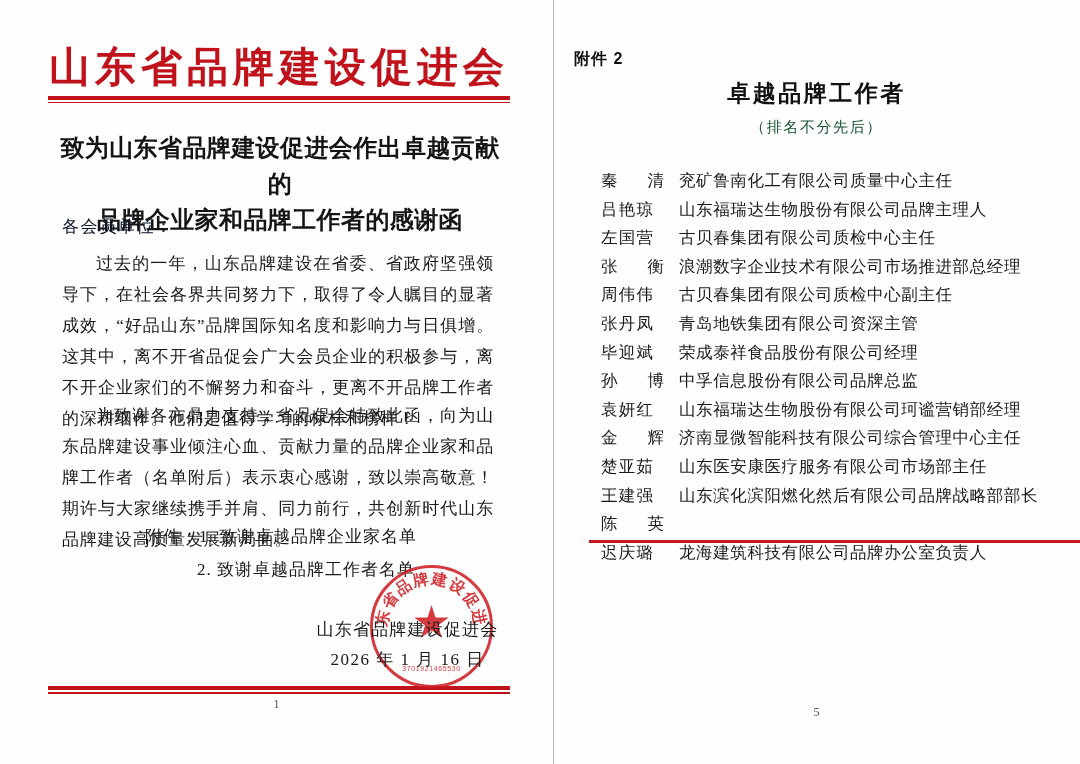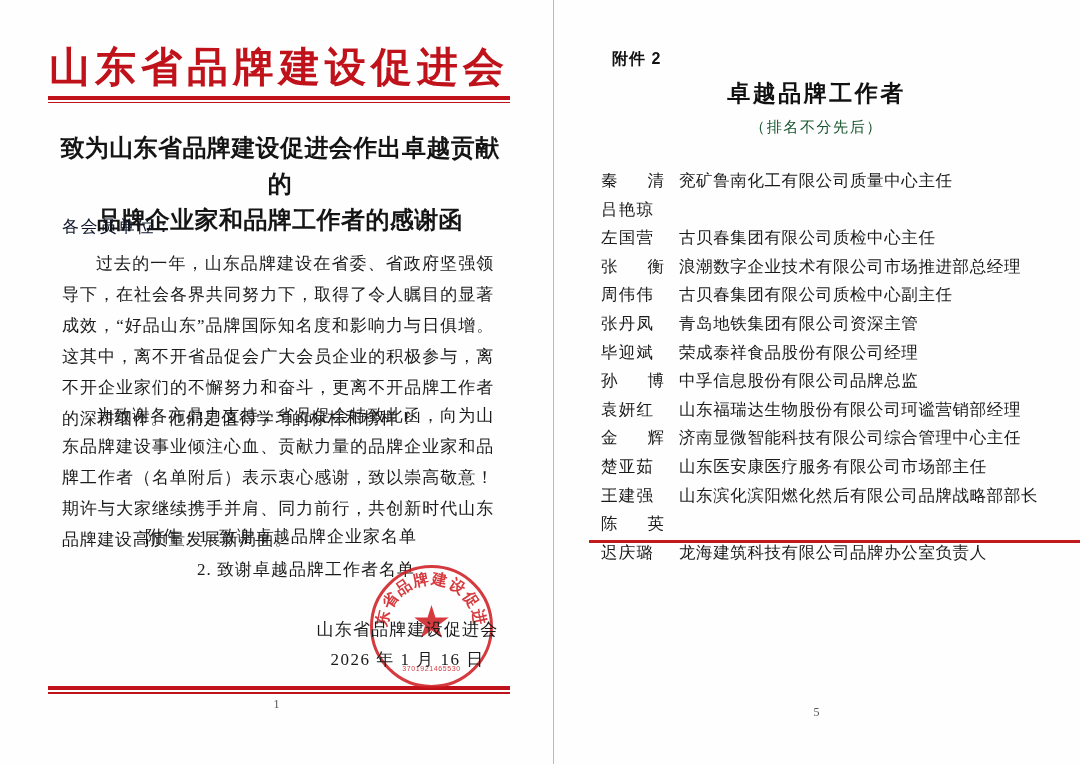--- a/index.html
+++ b/index.html
@@ -205,21 +205,20 @@
 
   .attach-label {
     position: absolute;
     left: 21px;
     top: 49px;
     font-family: "Liberation Sans", "DejaVu Sans", sans-serif;
     font-size: 16px;
     font-weight: bold;
     color: #111;
     letter-spacing: 1px;
-    margin-left: 38px;
   }
 
   .list-title {
     position: absolute;
     left: 0;
     top: 78px;
     width: 527px;
     text-align: center;
     font-size: 23px;
     font-weight: bold;
@@ -357,20 +356,21 @@
     <div class="name-list" id="name-list">
         <div class="name-row">
           <div class="name-cell spread">
             <span>秦</span>
             <span>清</span>
           </div>
           <div class="org-cell">兖矿鲁南化工有限公司质量中心主任</div>
         </div>
         <div class="name-row">
           <div class="name-cell">吕艳琼</div>
+          <div class="org-cell">山东福瑞达生物股份有限公司品牌主理人</div>
         </div>
         <div class="name-row">
           <div class="name-cell">左国营</div>
           <div class="org-cell">古贝春集团有限公司质检中心主任</div>
         </div>
         <div class="name-row">
           <div class="name-cell spread">
             <span>张</span>
             <span>衡</span>
           </div>

